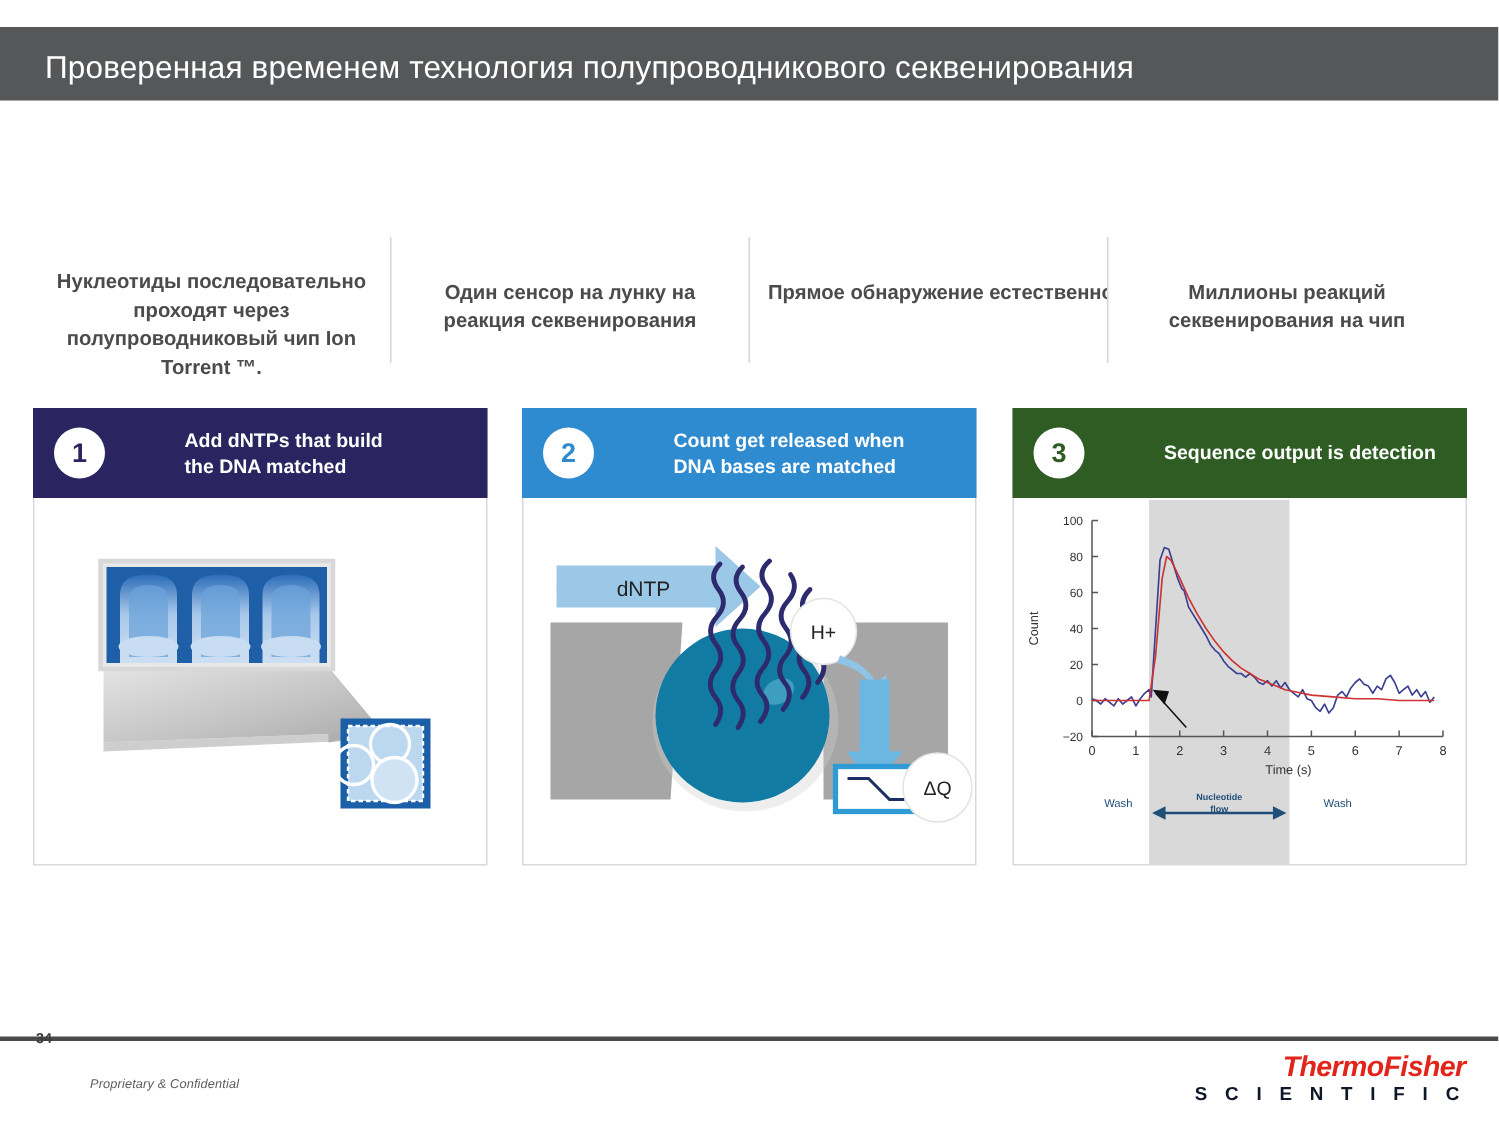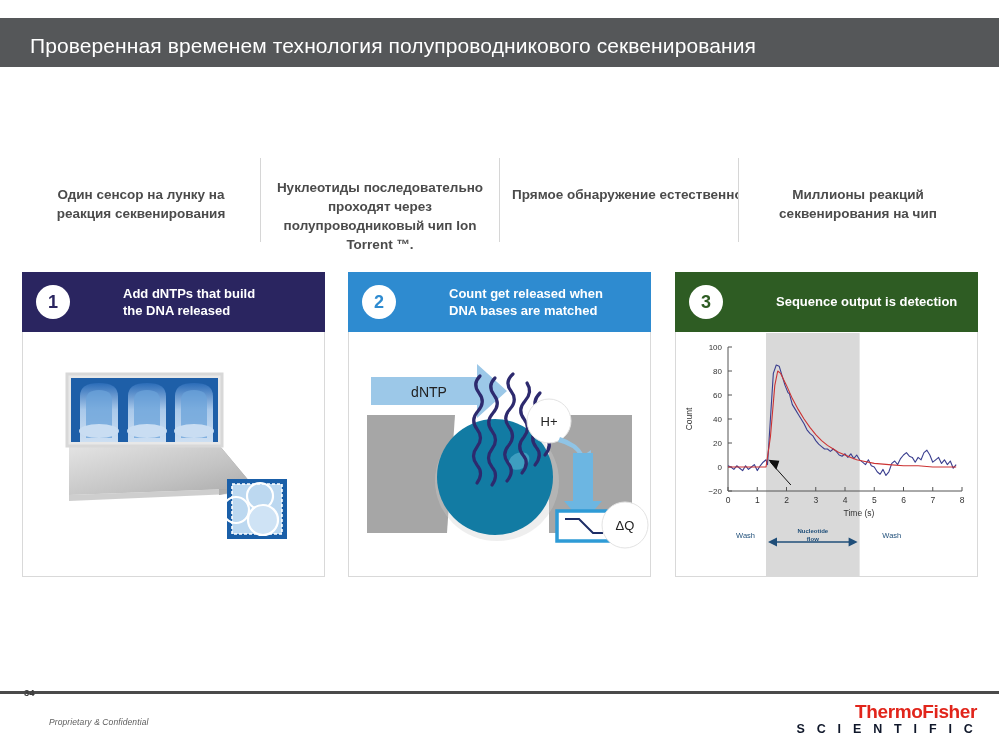--- a/index.html
+++ b/index.html
@@ -91,66 +91,66 @@
 
   
   .footrule{
     position:absolute;left:0;top:691px;width:999px;height:3px;background:#4a4a4a;
   }
   .pagenum{
     position:absolute;left:24px;top:687px;
     font-size:9.5px;font-weight:bold;color:#3b3b3b;text-align:right;
   }
   .confidential{
-    position:absolute;left:49px;top:717px;
+    position:absolute;left:60px;top:717px;
     font-size:8.5px;font-style:italic;color:#5d5d5d;letter-spacing:0.1px;
   }
   .logo{position:absolute;right:22px;top:702px;text-align:right;}
   .logo .l1{
     font-size:19px;font-weight:bold;color:#e1251b;letter-spacing:-0.4px;
-    line-height:1;font-family:"Liberation Sans", sans-serif;
+    line-height:1;font-family:"Liberation Sans", sans-serif;font-style:italic;
   }
   .logo .l2{
     font-size:12.5px;font-weight:bold;color:#0f172a;letter-spacing:4.2px;
     line-height:1.25;margin-top:1px;
   }
   svg{display:block;}
 </style>
 </head>
 <body>
 
 <div class="slide">
 
   <div class="titlebar">
     <div class="title">Проверенная временем технология полупроводникового секвенирования</div>
   </div>
 
   <div class="captions">
+    <div class="cap c1">
+      <div class="cap-text">Нуклеотиды последовательно проходят через полупроводниковый чип Ion Torrent ™.</div>
+    </div>
     <div class="cap c2">
       <div class="cap-text">Один сенсор на лунку на реакция секвенирования</div>
-    </div>
-    <div class="cap c1">
-      <div class="cap-text">Нуклеотиды последовательно проходят через полупроводниковый чип Ion Torrent ™.</div>
     </div>
     <div class="cap c3">
       <div class="cap-text">Прямое обнаружение естественного удлинения ДНК</div>
     </div>
     <div class="cap c4">
       <div class="cap-text">Миллионы реакций секвенирования на чип</div>
     </div>
   </div>
 
   <div class="panels">
 
     <div class="panel p1">
       <div class="phead">
         <div class="pnum">1</div>
         <div class="ptitle">
           <div>Add dNTPs that build</div>
-          <div>the DNA released</div>
+          <div>the DNA matched</div>
         </div>
       </div>
       <div class="pbody">
         <svg width="301" height="243" viewBox="0 0 301 243">
           <defs>
             <linearGradient id="wellGrad" x1="0" y1="0" x2="0" y2="1">
               <stop offset="0%" stop-color="#2b6cb8"></stop>
               <stop offset="45%" stop-color="#a8c8ea"></stop>
               <stop offset="100%" stop-color="#cddff2"></stop>
             </linearGradient>

